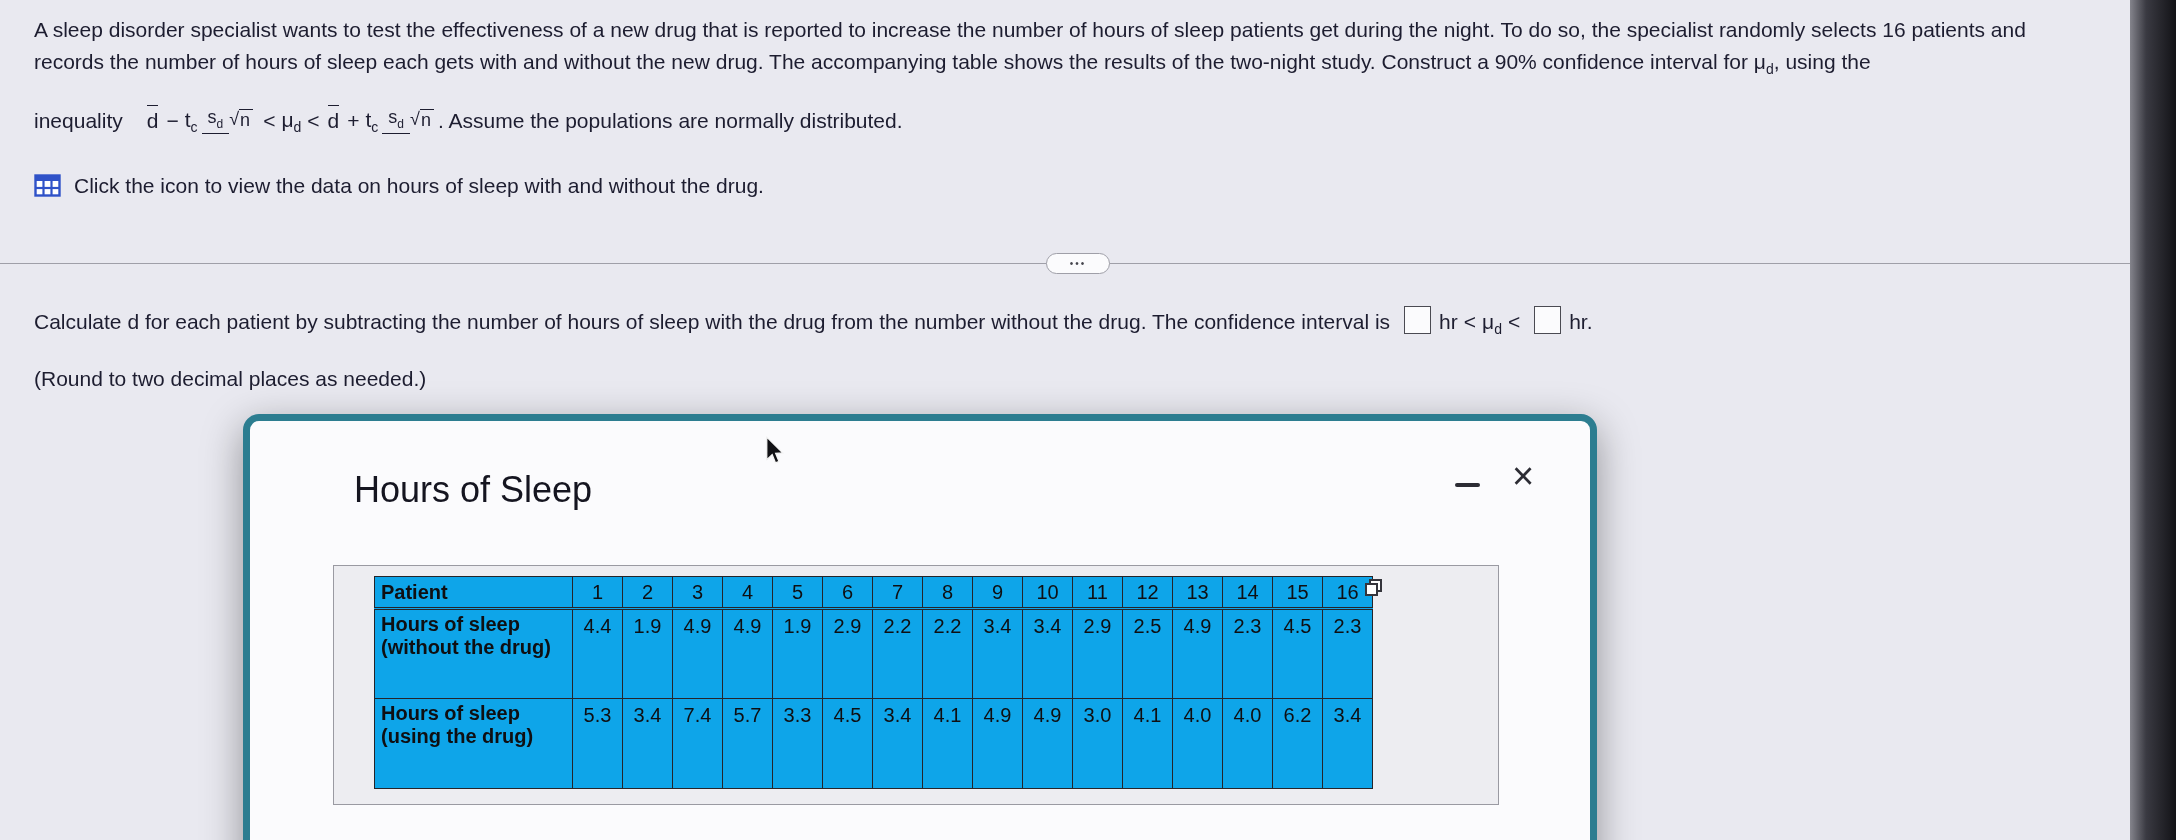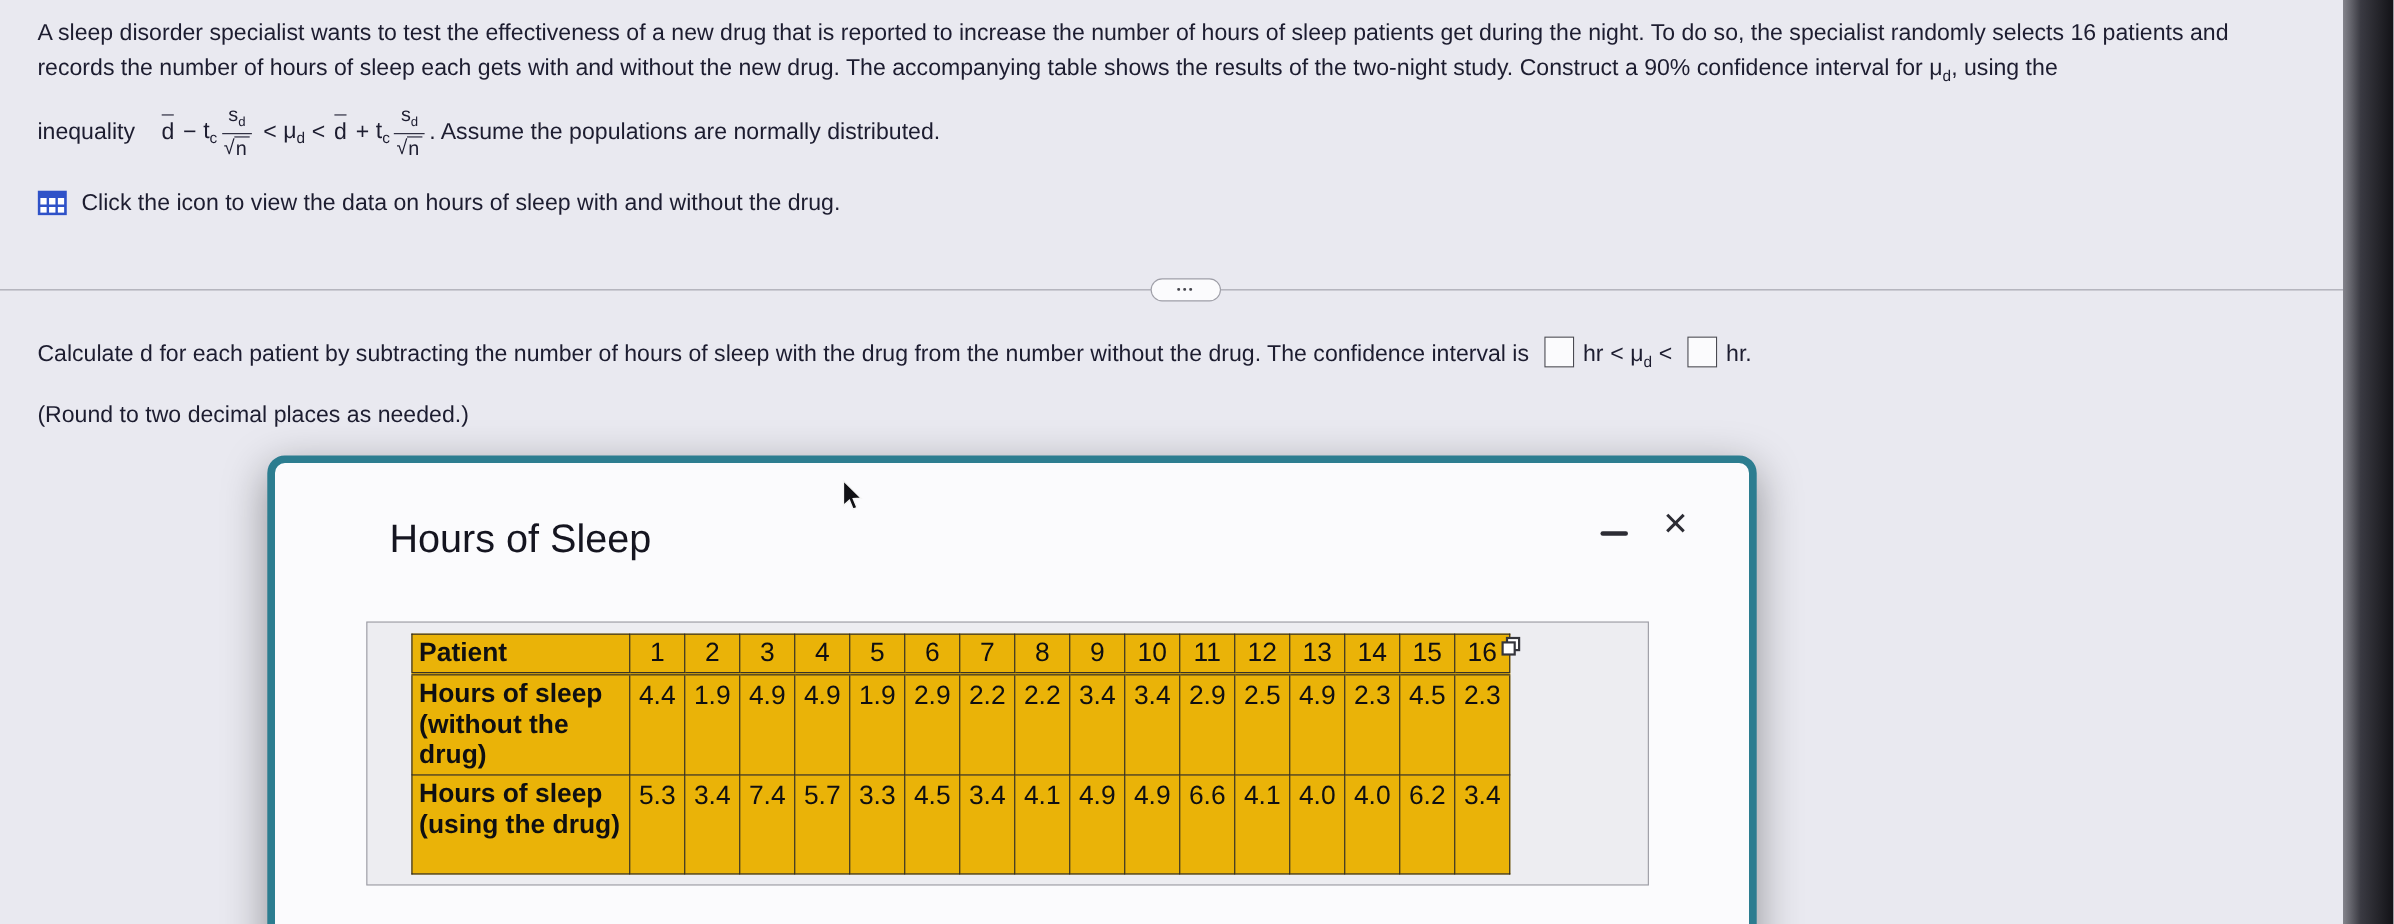--- a/index.html
+++ b/index.html
@@ -12,21 +12,21 @@
   }
   
   .top-text { position:absolute; left:34px; top:14px; width:2060px; font-size:21px; line-height:1.5; }
   .para { margin:0; }
   sub.sm { font-size:14px; }
   .math-line { margin-top:8px; display:flex; align-items:center; height:66px; font-size:21px; white-space:nowrap; }
   .math-line .word { margin-right:22px; }
   .bar { position:relative; padding:0 2px; }
   .bar::before { content:""; position:absolute; left:2px; right:2px; top:0; border-top:1.7px solid currentColor; }
   .op { margin:0 6px; }
-  .frac { display:inline-flex; flex-direction:column; align-items:stretch; text-align:center;
+  .frac { display:inline-flex; flex-direction:row; align-items:stretch; text-align:center;
           font-size:18px; line-height:1.15; margin:0 4px; }
   .frac .num { border-bottom:1.7px solid currentColor; padding:0 6px 2px; }
   .frac .num sub { font-size:12px; }
   .frac .den { display:flex; justify-content:center; align-items:flex-start; padding-top:2px; }
   .frac .nbar { border-top:1.7px solid currentColor; padding:0 3px 0 1px; }
   .icon-line { margin-top:16px; display:flex; align-items:center; gap:13px; font-size:21px; }
   
   .divider { position:absolute; top:263px; left:0; width:2131px; border-top:1.5px solid #9f9fa8; }
   .pill { position:absolute; top:253px; left:1046px; width:64px; height:21px;
           background:#fbfbfd; border:1.5px solid #9f9fa8; border-radius:11px;
@@ -44,21 +44,21 @@
            background:#fbfbfd; border:7px solid #2c7d90; border-radius:16px;
            box-shadow:0 12px 40px rgba(0,0,0,0.38); }
   .popup-title { position:absolute; left:104px; top:48px; font-size:36px; color:#151520; }
   .min-btn { position:absolute; left:1205px; top:62px; width:25px; height:4px;
              background:#2c2c34; border-radius:2px; cursor:pointer; }
   .close-btn { position:absolute; left:1262px; top:36px; font-size:38px; line-height:1;
                color:#2c2c34; cursor:pointer; font-weight:400; }
   .table-panel { position:absolute; left:83px; top:144px; width:1166px; height:240px;
                  background:#ededf1; border:1px solid #9a9aa2; }
   .data-table { position:absolute; left:40px; top:10px; border-collapse:collapse;
-                background:#eab308; font-size:24px; color:#0f0f12; }
+                background:#0ea5e9; font-size:20px; color:#0f0f12; }
   .data-table td { border:1px solid #25252a; padding:3px 4px; }
   .data-table td.lbl { font-weight:bold; text-align:left; width:198px; vertical-align:top; padding-left:6px; }
   .data-table td.val { width:50px; text-align:center; vertical-align:top; padding-top:5px; }
   .data-table tr.hdr-row td { border-bottom:3px double #25252a; height:32px; vertical-align:middle; padding-top:3px; }
   .data-table tr.body-row td.lbl { height:90px; }
   .copy-icon { position:absolute; left:1030px; top:12px; cursor:pointer; }
   
   .screen-edge { position:absolute; right:0; top:0; width:46px; height:840px;
                  background:linear-gradient(90deg,#84848c 0%,#3a3a42 35%,#121216 100%); }
   .cursor { position:absolute; left:762px; top:436px; z-index:50; }
@@ -181,21 +181,21 @@
           <td class="val">5.3</td>
           <td class="val">3.4</td>
           <td class="val">7.4</td>
           <td class="val">5.7</td>
           <td class="val">3.3</td>
           <td class="val">4.5</td>
           <td class="val">3.4</td>
           <td class="val">4.1</td>
           <td class="val">4.9</td>
           <td class="val">4.9</td>
-          <td class="val">6.6</td>
+          <td class="val">3.0</td>
           <td class="val">4.1</td>
           <td class="val">4.0</td>
           <td class="val">4.0</td>
           <td class="val">6.2</td>
           <td class="val">3.4</td>
         </tr>
       </tbody>
         </table>
       <span class="copy-icon">
         <svg width="19" height="19" viewBox="0 0 19 19">

